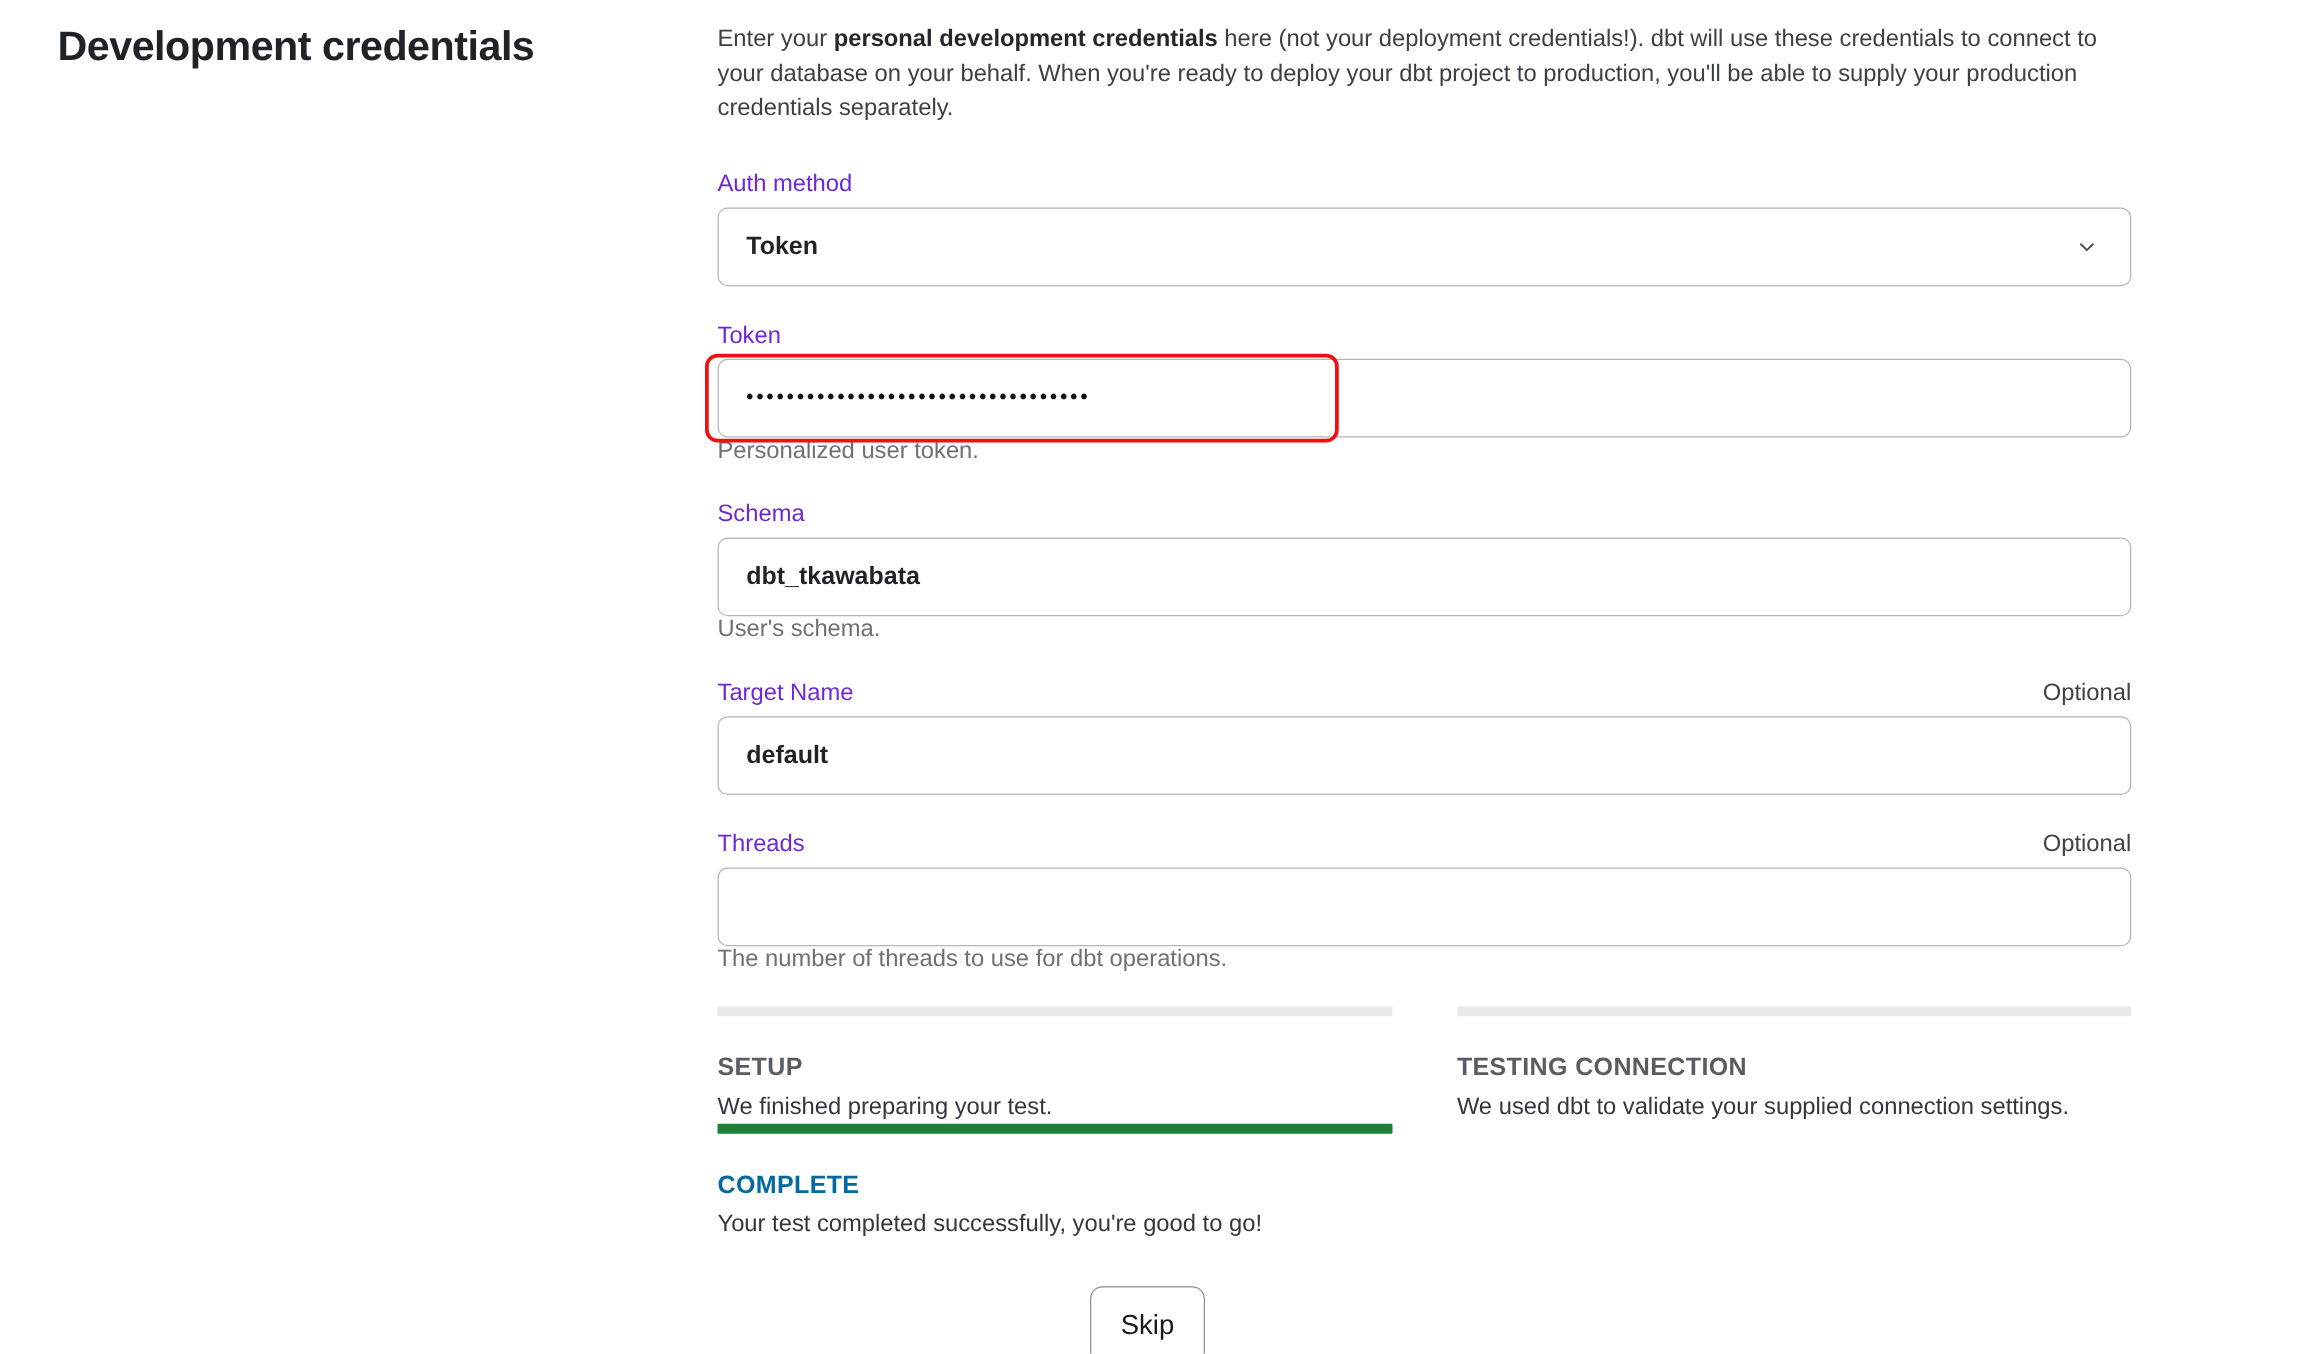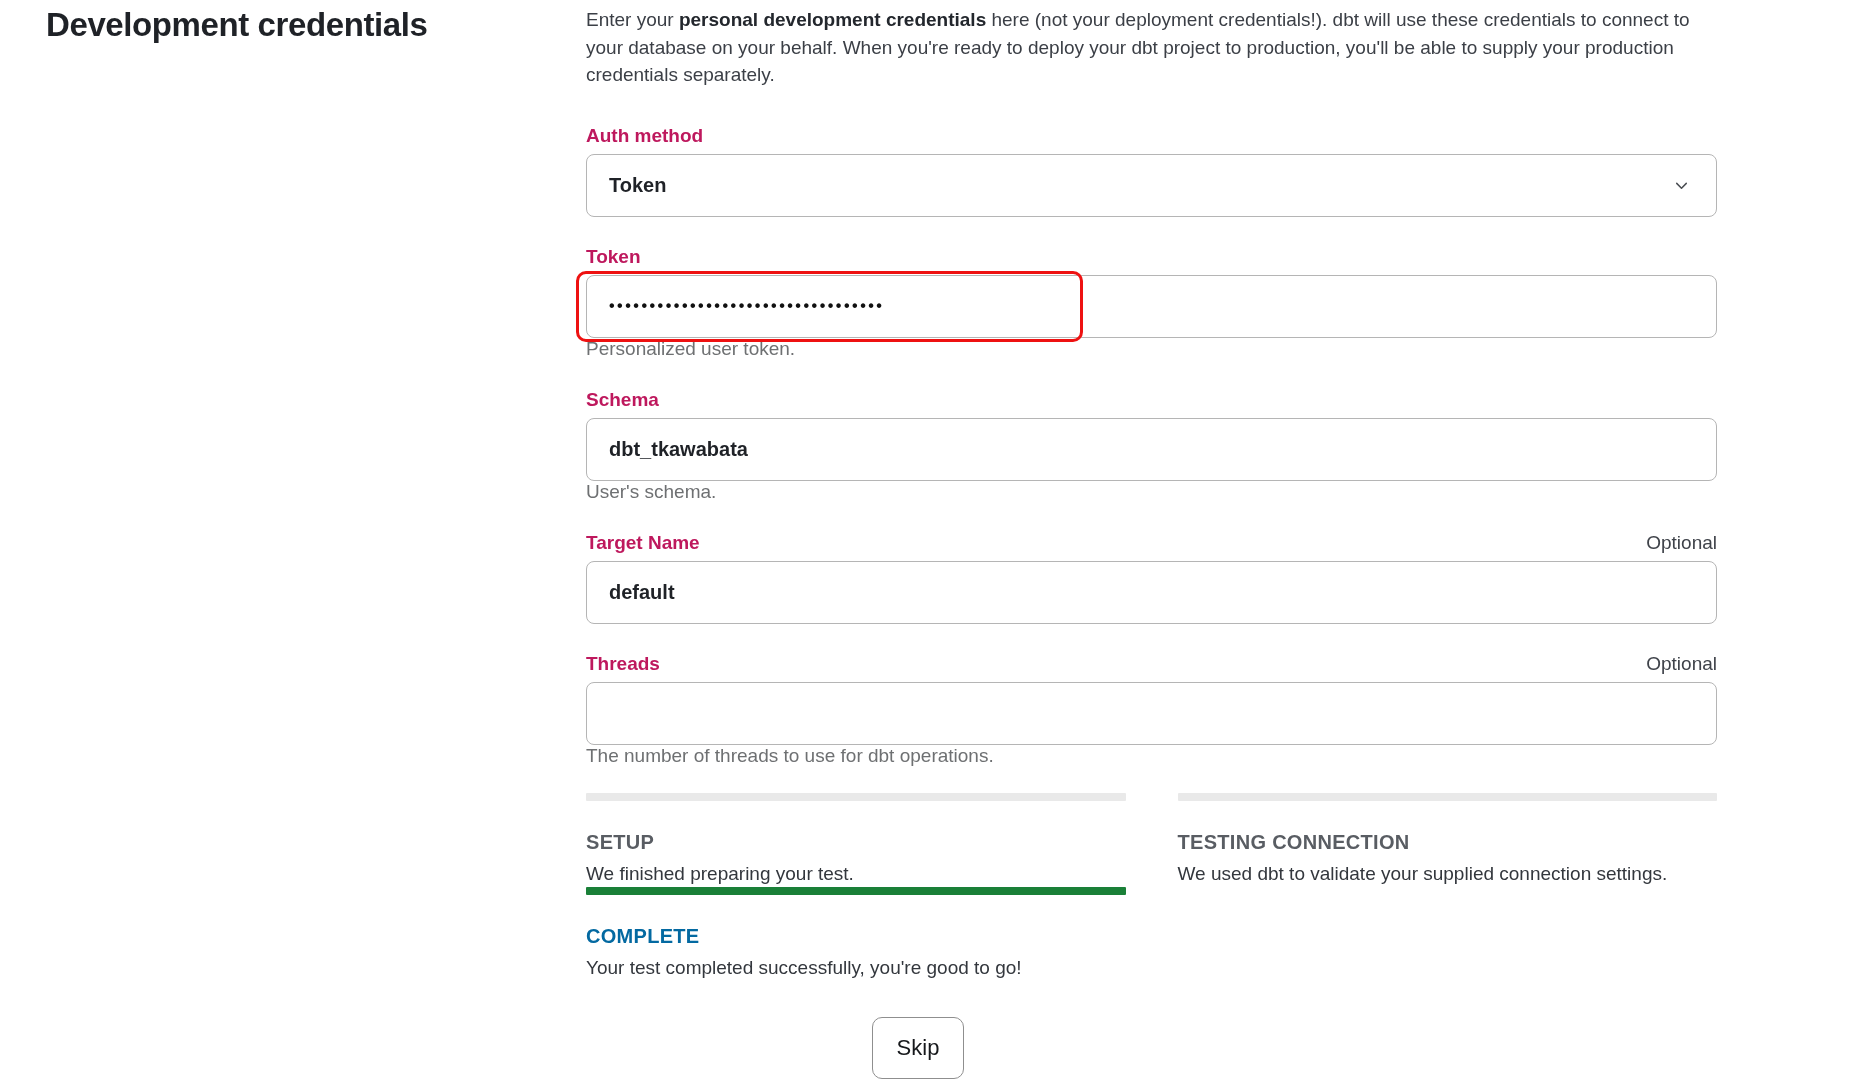--- a/index.html
+++ b/index.html
@@ -3,33 +3,33 @@
 <meta charset="utf-8">
 <style>
   * { box-sizing: border-box; margin: 0; padding: 0; }
   html, body {
     width: 1858px; height: 1083px;
     background: #ffffff;
     font-family: "Liberation Sans", sans-serif;
     color: #23272d;
     overflow: hidden;
   }
-  .layout { display: flex; padding-top: 4px; gap: 12px; }
+  .layout { display: flex; padding-top: 16px; }
   .left-col { width: 574px; flex: 0 0 574px; padding-left: 46px; }
   .page-title {
     font-size: 33px; font-weight: 700; letter-spacing: -0.4px;
     color: #1f2227; margin-top: 2px;
   }
   .form-col { width: 1131px; flex: 0 0 1131px; }
 
   .description { font-size: 19px; line-height: 27.5px; color: #3b3f46; margin-top: 2px; }
   .description b { color: #23272d; }
 
   .field-label {
-    font-size: 19px; font-weight: 700; color: #be185d;
+    font-size: 19px; font-weight: 400; color: #6d28d9;
   }
   .label-row { display: flex; justify-content: space-between; align-items: flex-start; }
   .optional { font-size: 19px; font-weight: 400; color: #3f434a; }
 
   .mt-section { margin-top: 36px; }
   .mt-field   { margin-top: 29px; }
   .mt-input   { margin-top: 7px; }
   .mt-helper  { }
 
   .text-input, .select-box {

